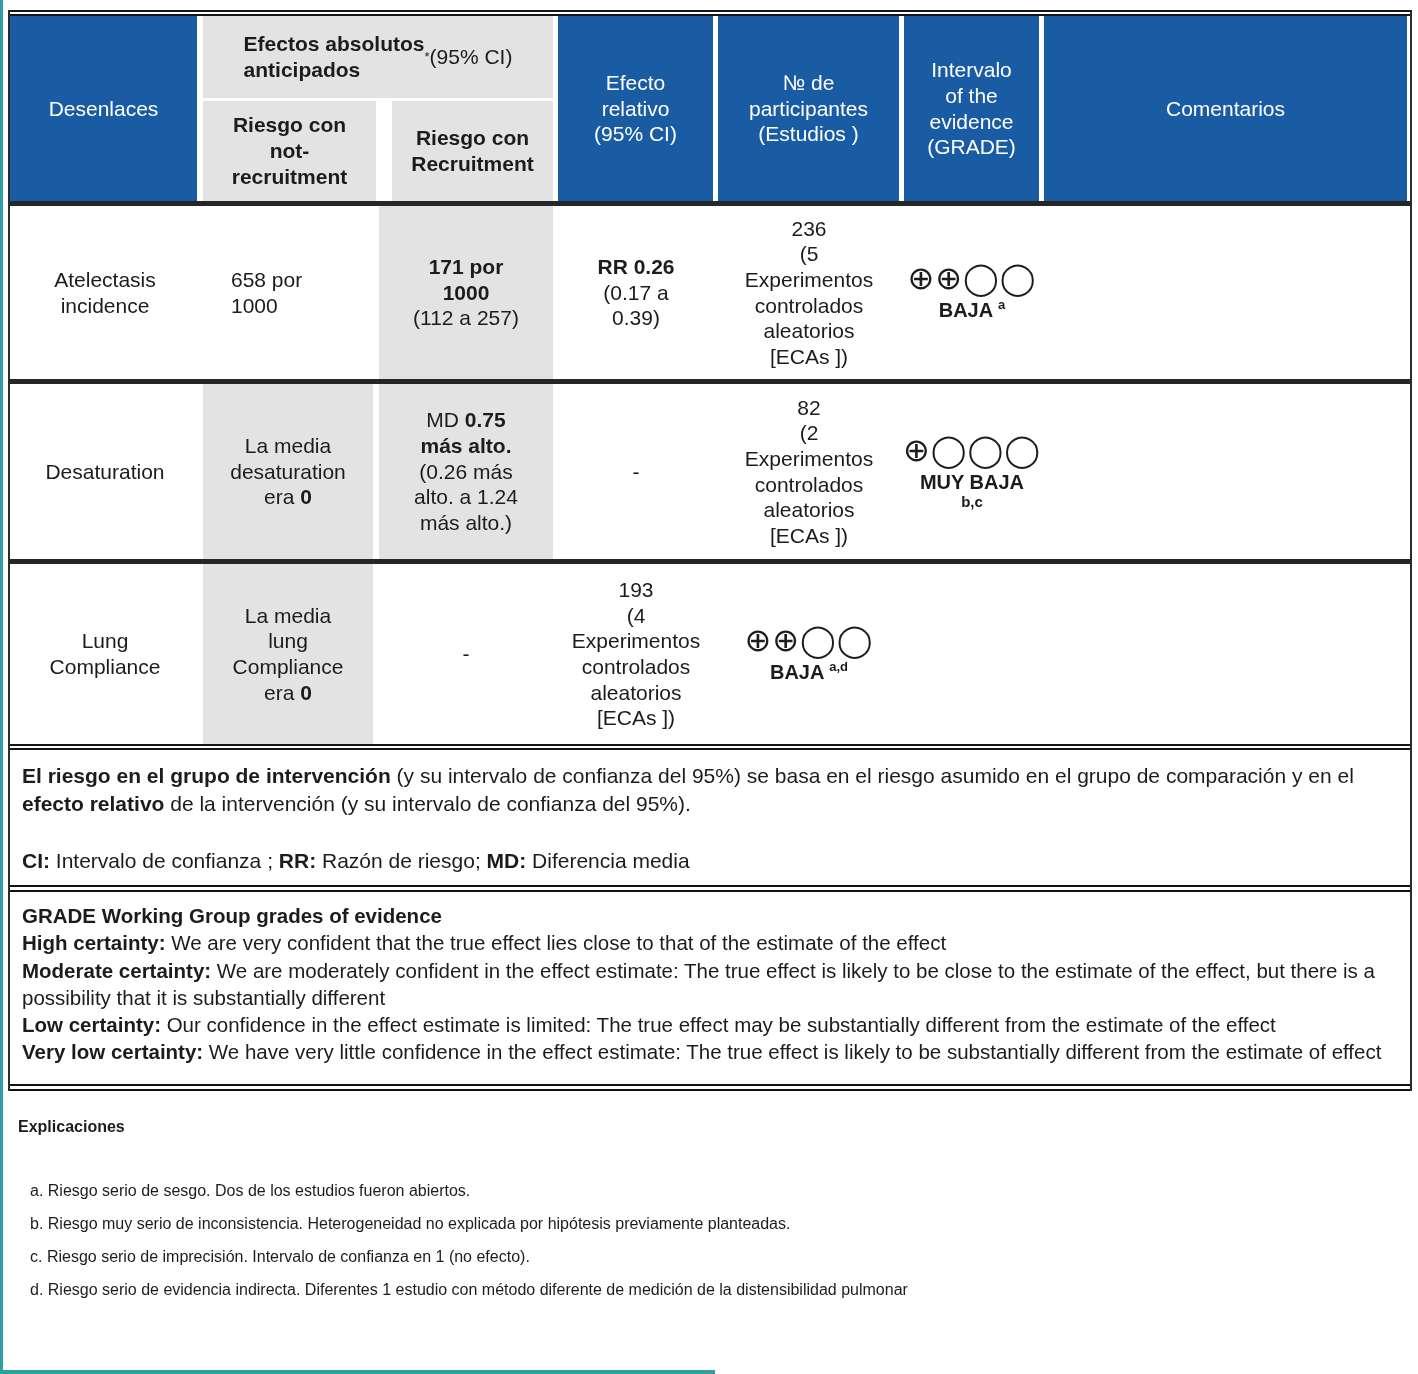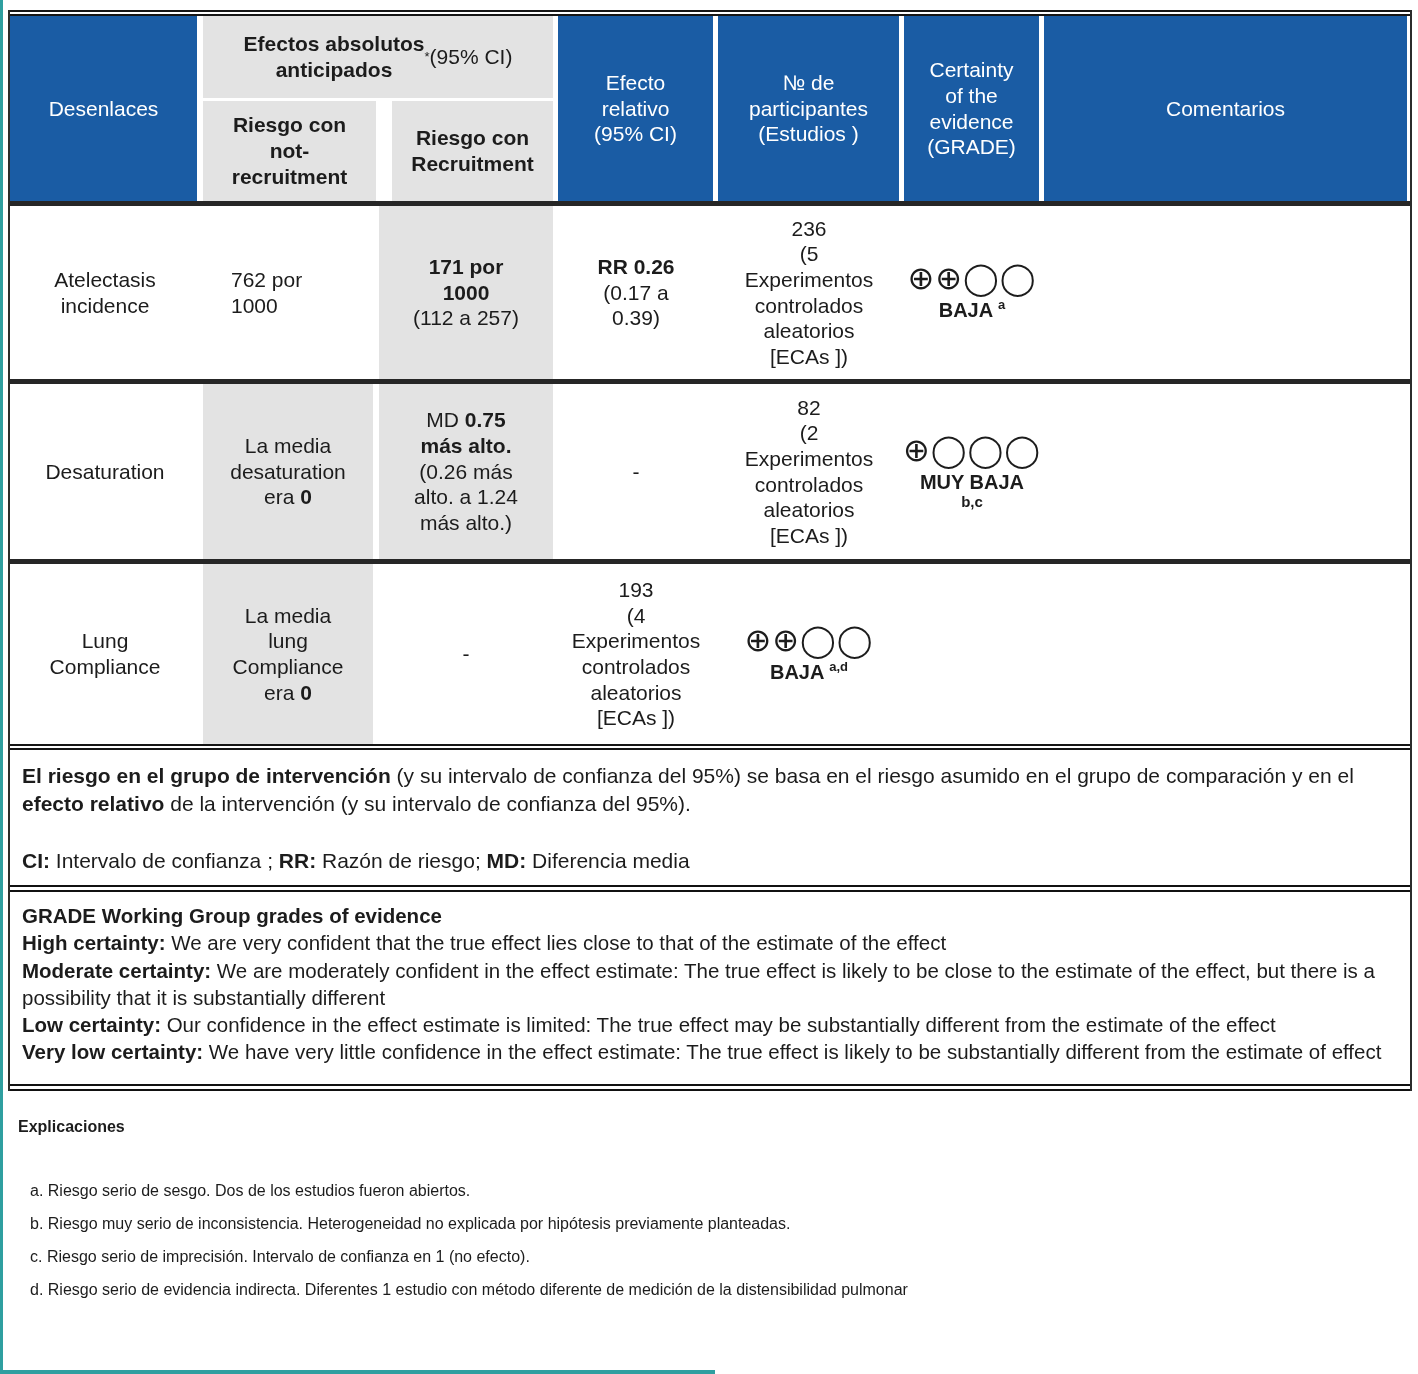--- a/index.html
+++ b/index.html
@@ -54,21 +54,21 @@
   .thead .blue:first-child{border-left:none;}
   .abs-group{
     grid-column:2 / span 2;
     display:flex;flex-direction:column;
     background:#fff;
   }
   .abs-title{
     background:var(--cell-gray);
     margin:0 3px;height:82px;
     display:flex;justify-content:center;align-items:center;
-    text-align:center;white-space:pre-line;
+    text-align:left;white-space:pre-line;
     font-size:21px;line-height:1.25;
   }
   .abs-sub{
     display:grid;grid-template-columns:173px 1fr;
     gap:16px;margin:3px 3px 0 3px;flex:1;
   }
   .abs-sub .subcell{
     background:var(--cell-gray);
     display:flex;justify-content:center;align-items:center;
     text-align:center;white-space:pre-line;
@@ -124,31 +124,31 @@
             <div class="subcell">Riesgo con
 Recruitment</div>
           </div>
         </div>
         <div class="cell blue">Efecto
 relativo
 (95% CI)</div>
         <div class="cell blue">№ de
 participantes
 (Estudios )</div>
-        <div class="cell blue">Certainty
+        <div class="cell blue">Intervalo
 of the
 evidence
 (GRADE)</div>
         <div class="cell blue">Comentarios</div>
       </div>
 
       <div class="row trow h1 r1">
         <div class="cell">Atelectasis
 incidence</div>
-        <div class="cell c2"><span>762 por
+        <div class="cell c2"><span>658 por
 1000</span></div>
         <div class="cell gbg"><span><span class="b">171 por
 1000</span><span>
 (112 a 257)</span></span></div>
         <div class="cell"><span><span class="b">RR 0.26</span><span>
 (0.17 a
 0.39)</span></span></div>
         <div class="cell">236
 (5
 Experimentos

